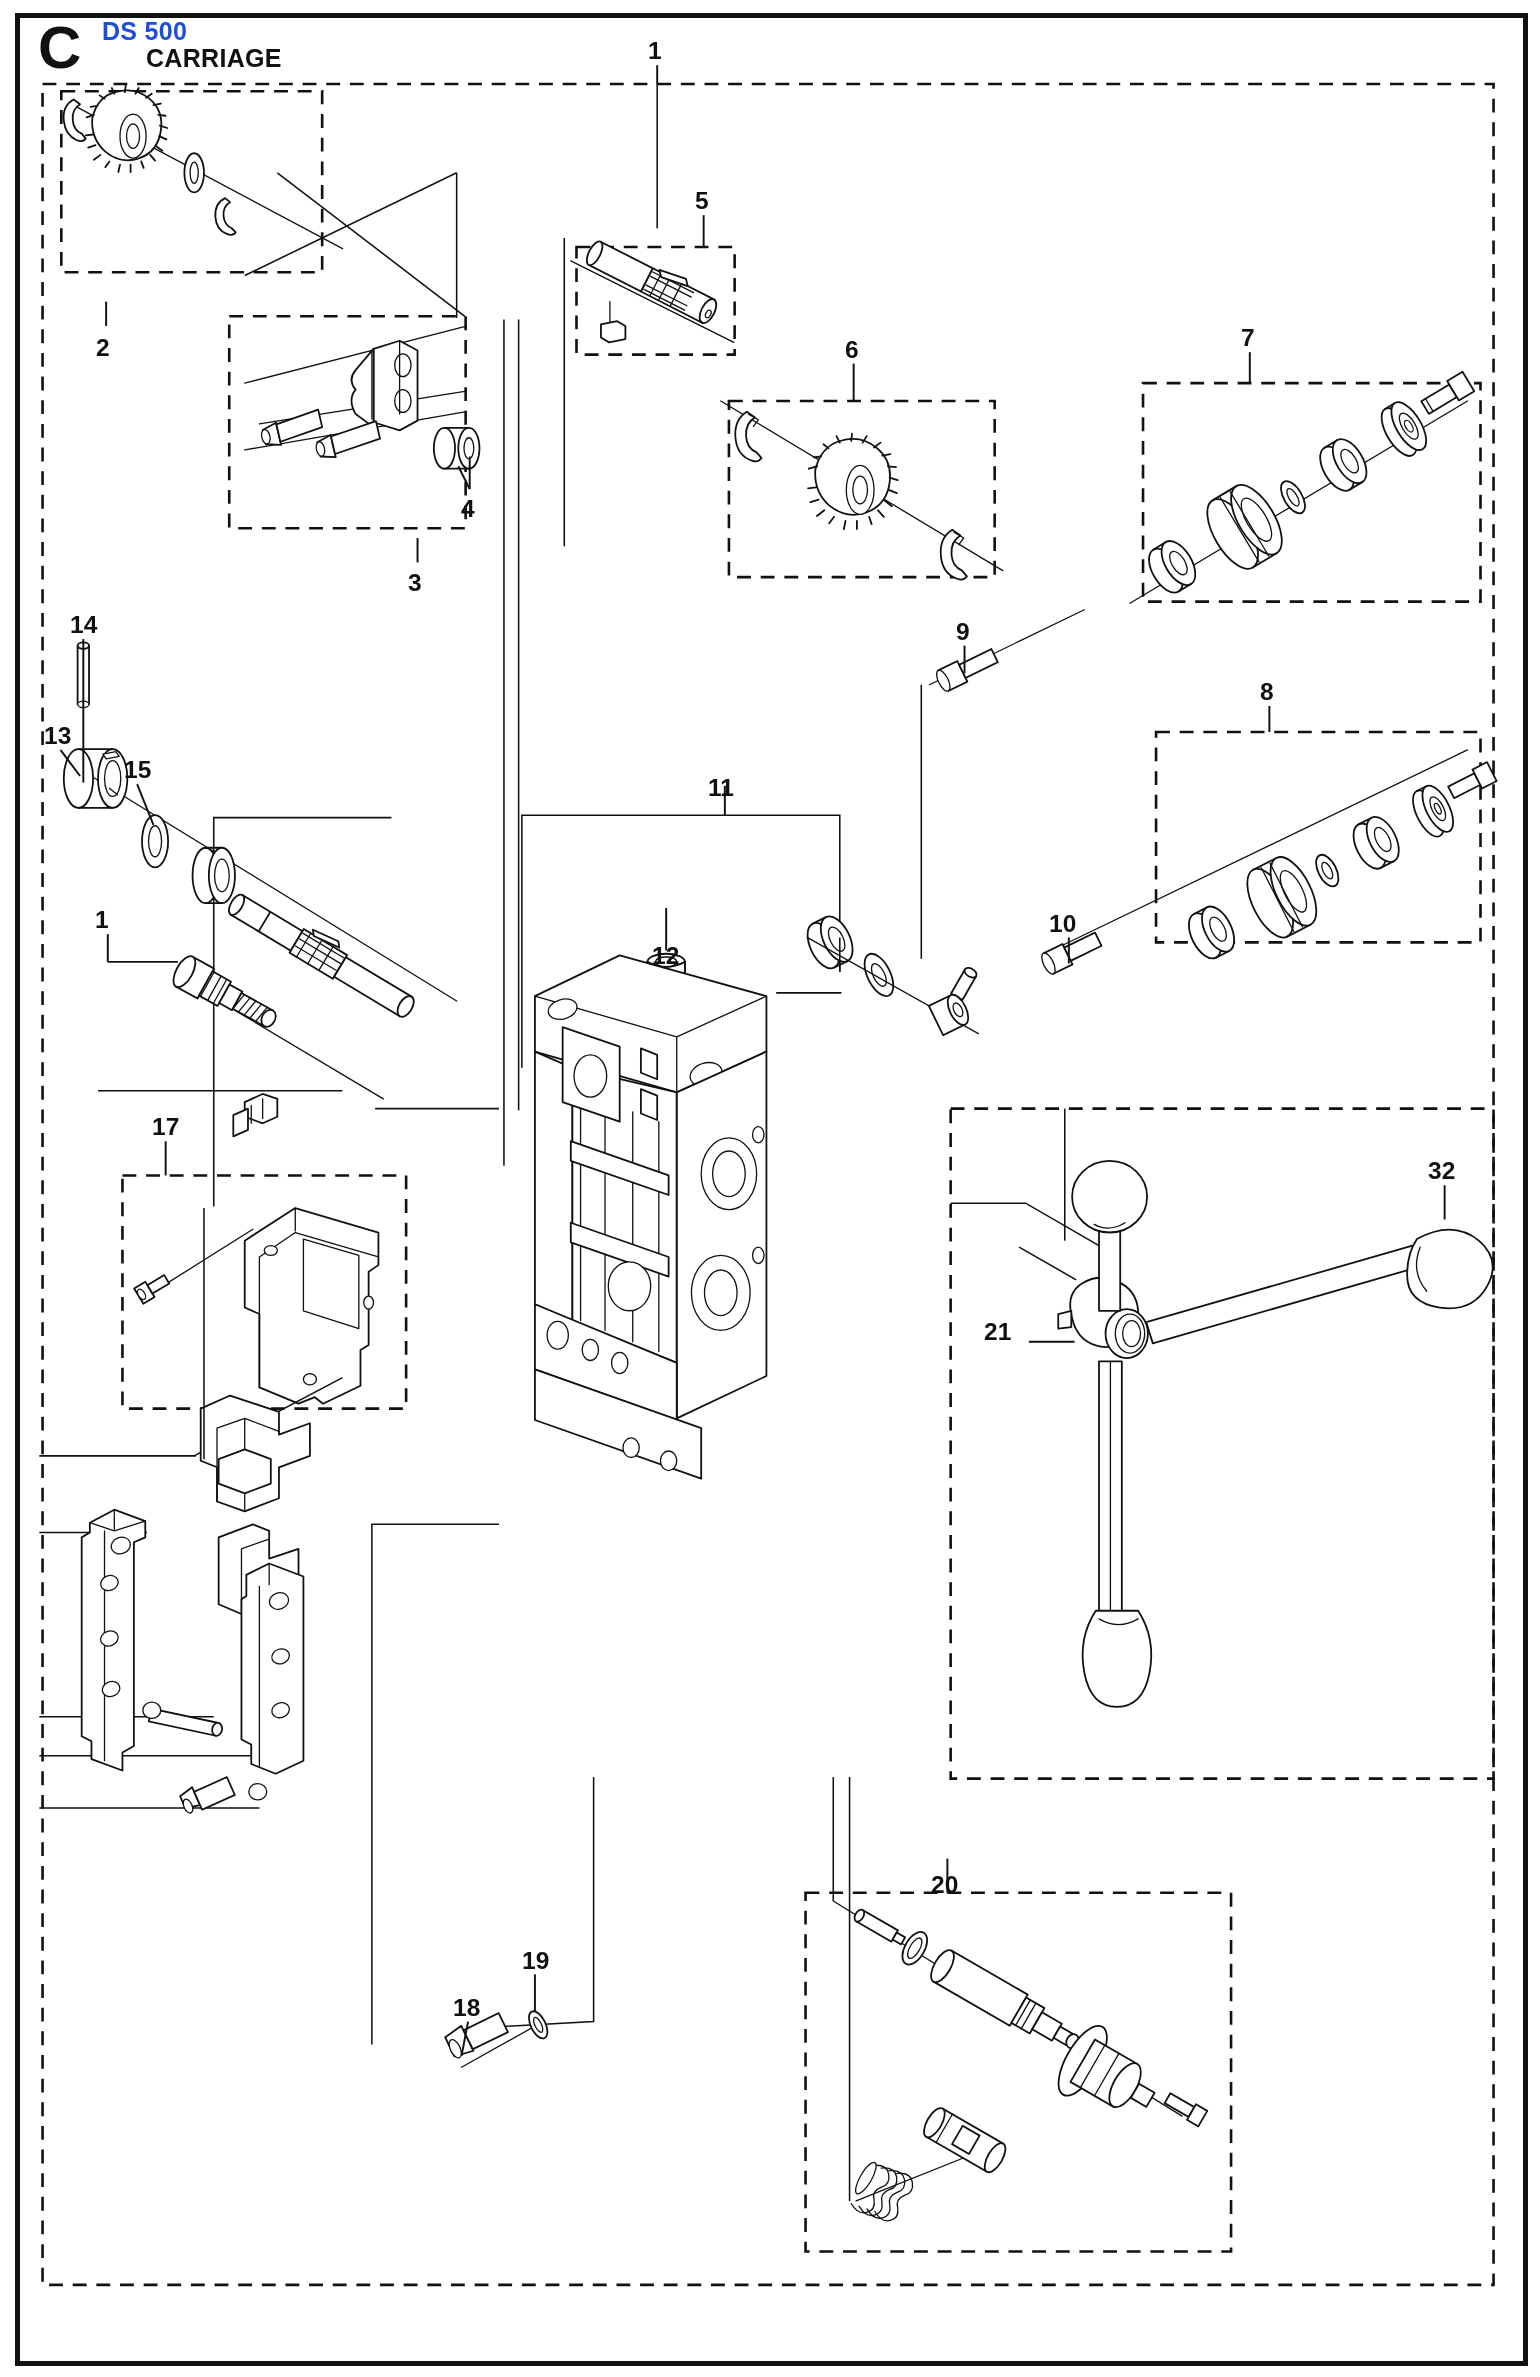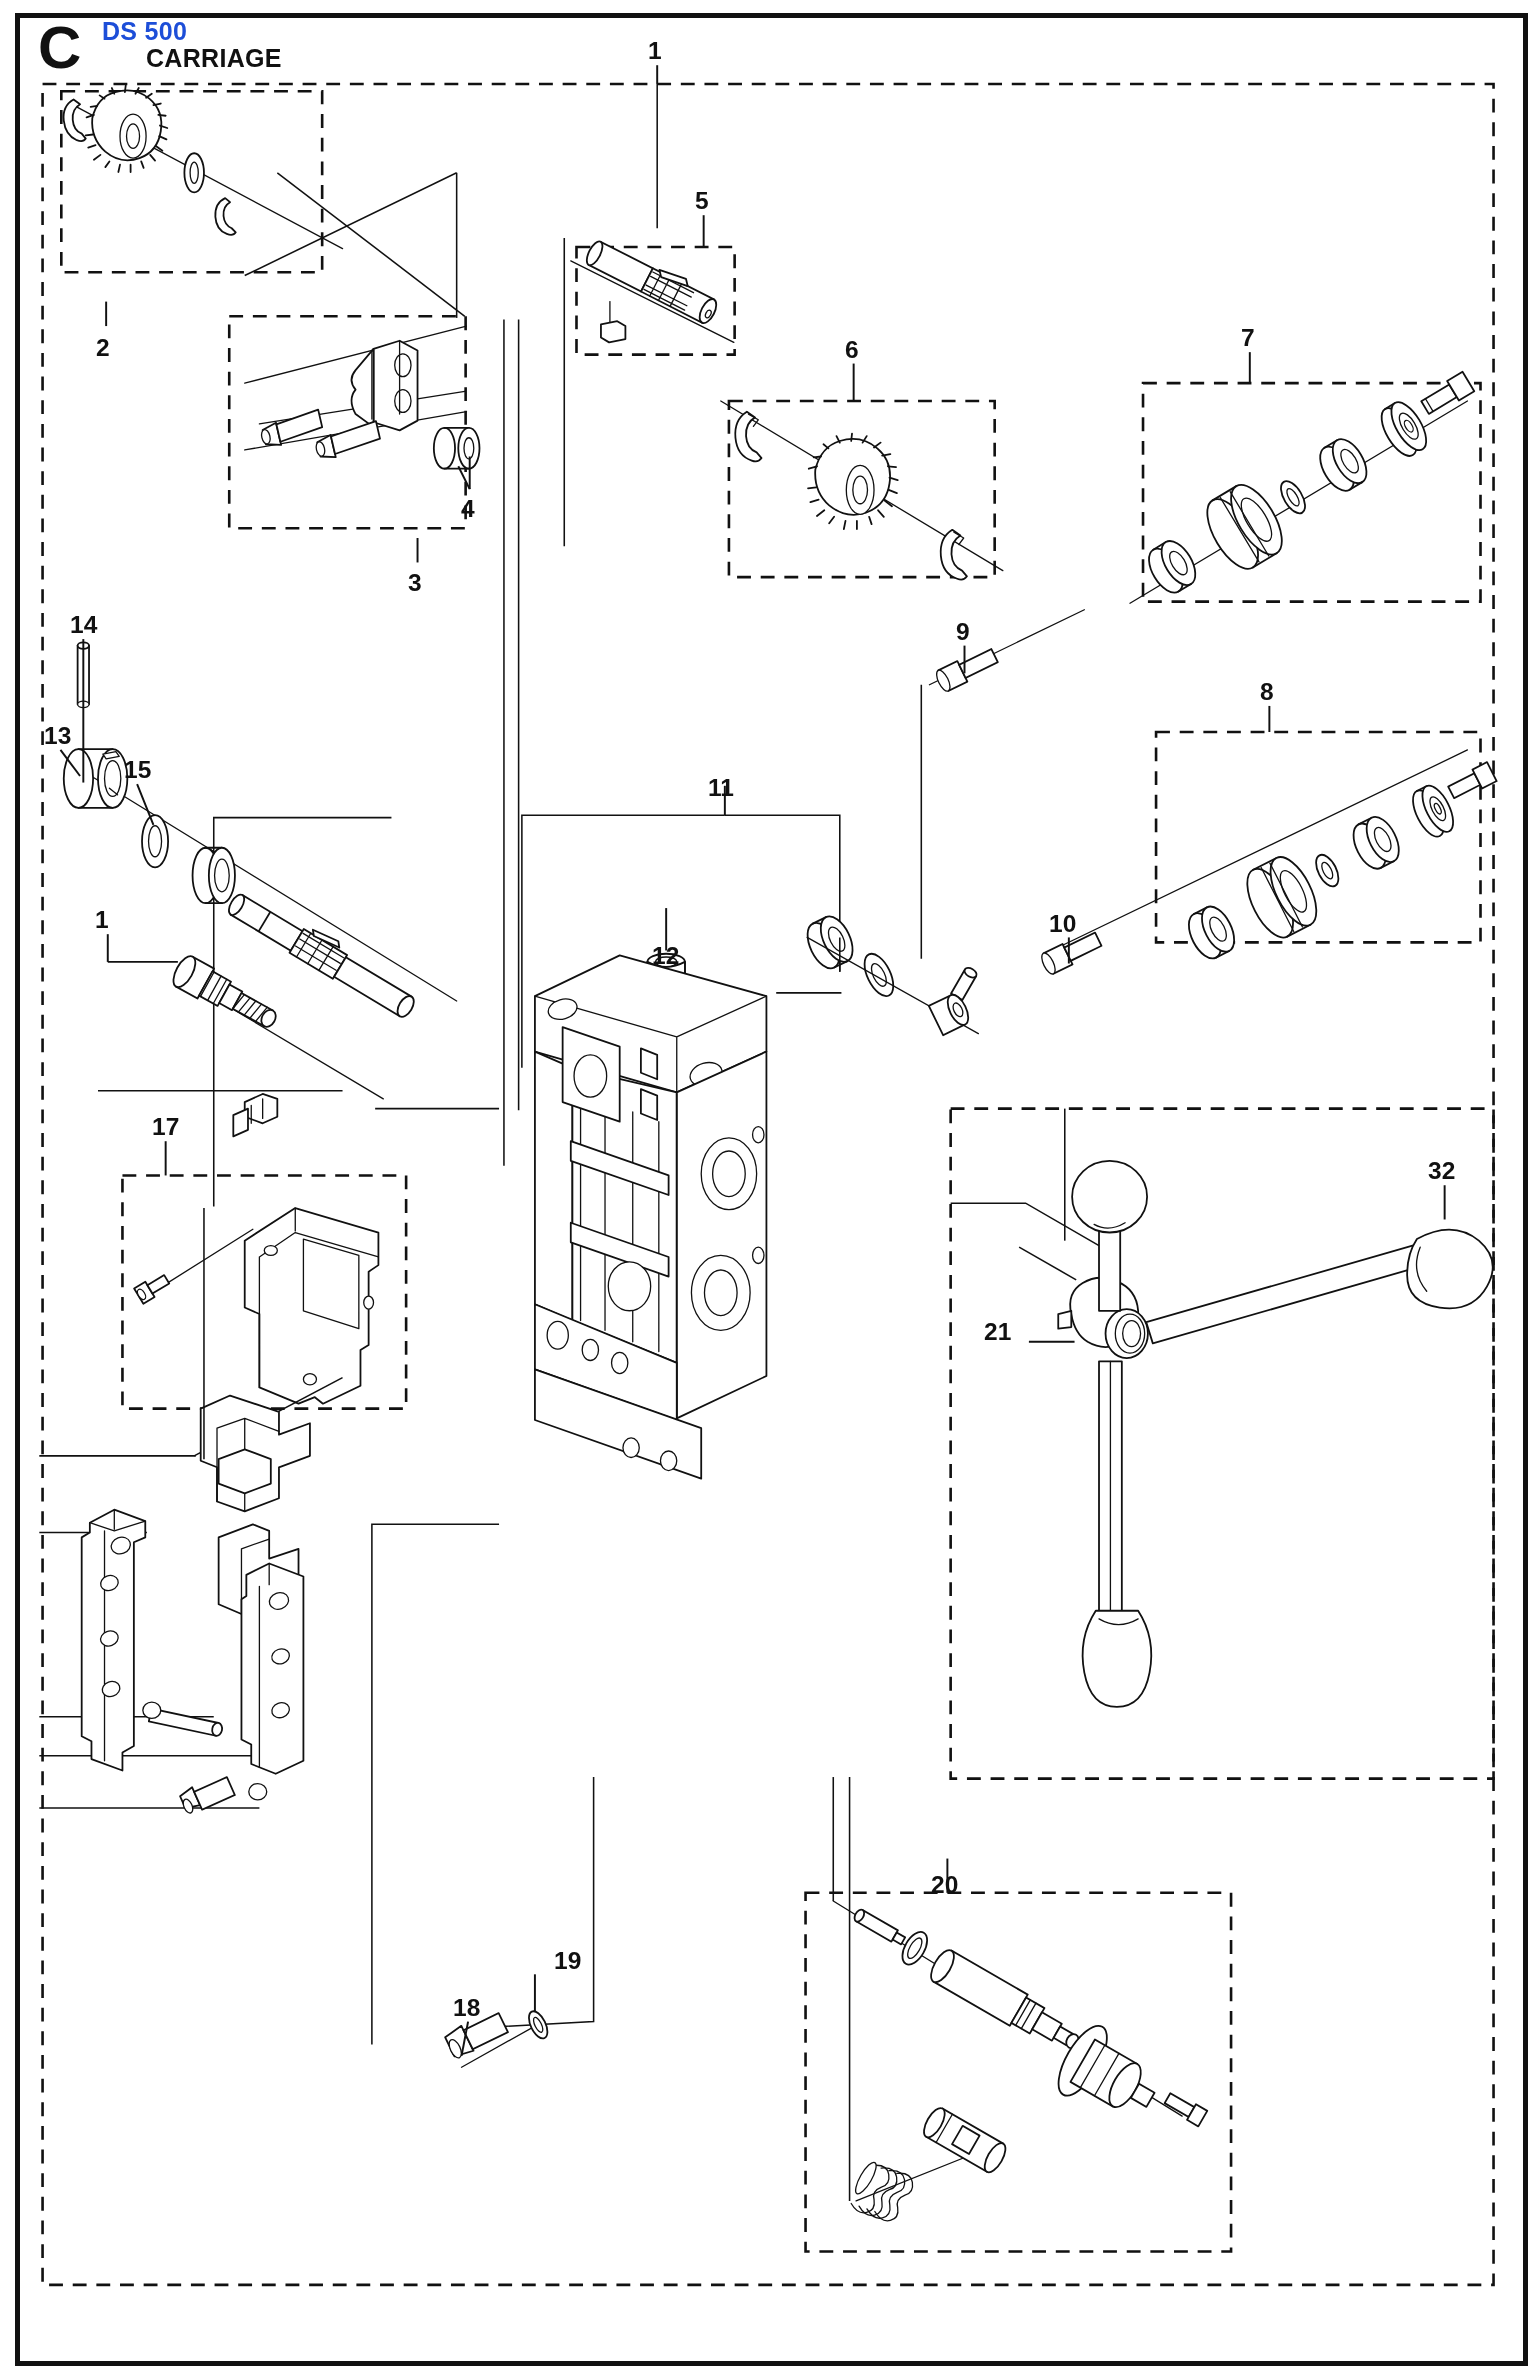--- a/index.html
+++ b/index.html
@@ -607,19 +607,19 @@
   <div class="callout" style="left:956px;top:620px;">9</div>
   <div class="callout" style="left:1049px;top:912px;">10</div>
   <div class="callout" style="left:708px;top:776px;">11</div>
   <div class="callout" style="left:652px;top:915px;margin-top:29px;">12</div>
   <div class="callout" style="left:44px;top:724px;">13</div>
   <div class="callout" style="left:70px;top:613px;">14</div>
   <div class="callout" style="left:124px;top:758px;">15</div>
   <div class="callout" style="left:95px;top:908px;">1</div>
   <div class="callout" style="left:152px;top:1115px;">17</div>
   <div class="callout" style="left:453px;top:1996px;">18</div>
-  <div class="callout" style="left:522px;top:1949px;margin-left:32px;">19</div>
+  <div class="callout" style="left:522px;top:1949px;">19</div>
   <div class="callout" style="left:931px;top:1833px;margin-top:40px;">20</div>
   <div class="callout" style="left:984px;top:1320px;">21</div>
   <div class="callout" style="left:1428px;top:1159px;">32</div>
 
 </div>
 
 
 </body></html>

